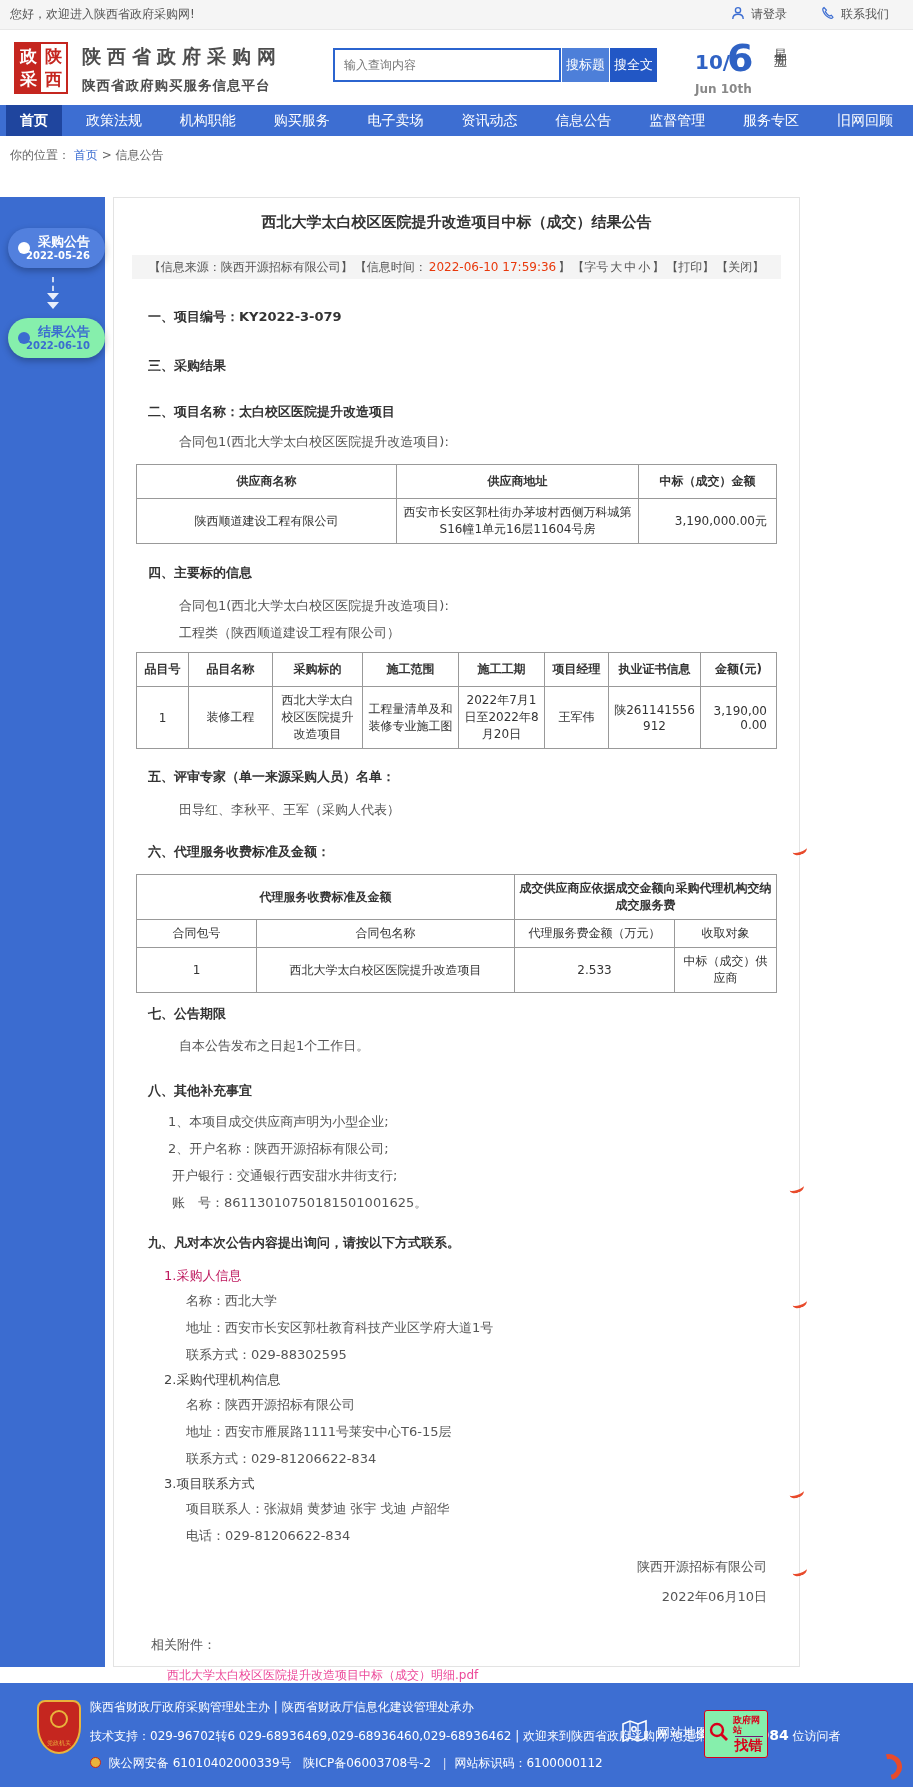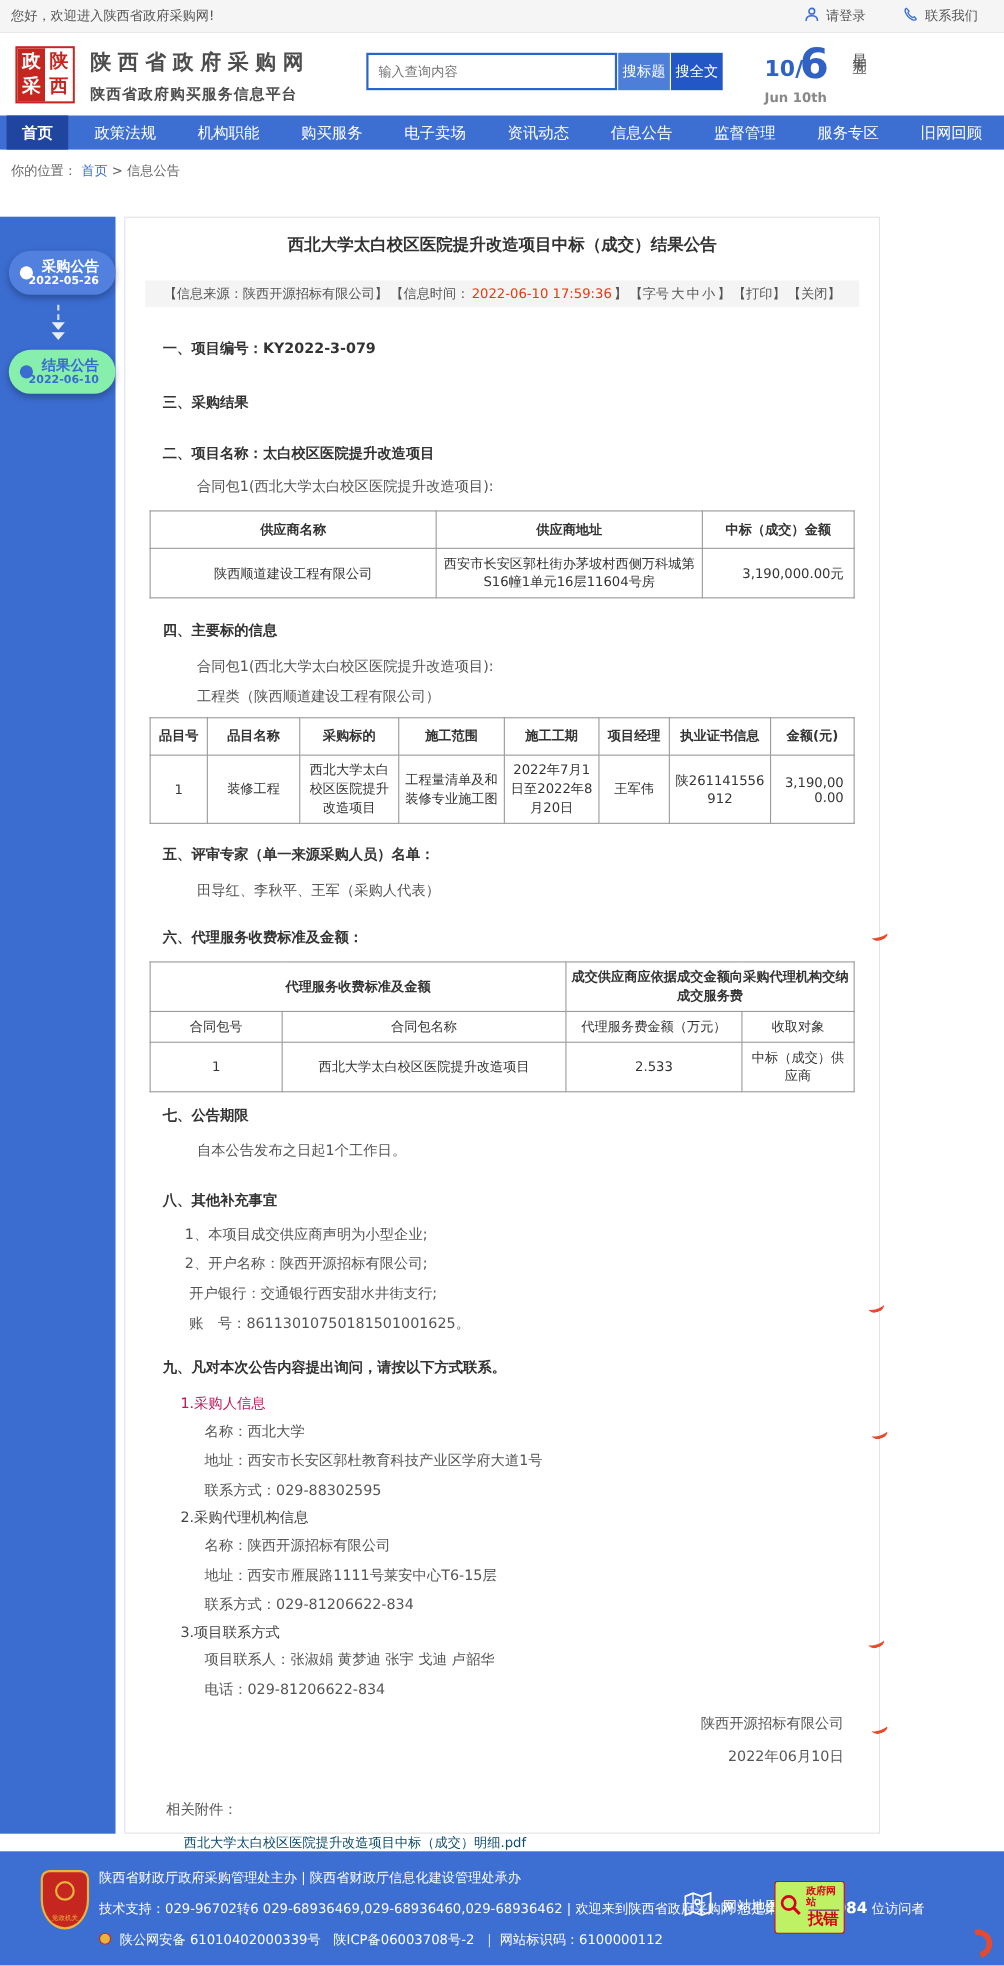--- a/index.html
+++ b/index.html
@@ -77,39 +77,39 @@
   .sec { margin-left:34px; font-size:13px; font-weight:bold; color:#333; }
   .para { margin-left:65px; font-size:13px; color:#555; }
   .t-wrap { margin-left:22px; width:640px; }
   table { border-collapse:collapse; width:640px; table-layout:fixed; }
   th, td { border:1px solid #999; font-size:12px; color:#333; text-align:center; padding:5px 4px;
            word-break:break-all; }
   th { font-weight:bold; height:34px; }
   .num-r { text-align:right; padding-right:9px; }
   .sig { text-align:right; margin-right:32px; font-size:13px; color:#555; }
   .attach-label { margin-left:37px; font-size:13px; color:#555; }
-  .attach-link { display:block; margin-left:53px; font-size:12px; color:#0c4a6e; cursor:pointer;
+  .attach-link { display:block; margin-left:53px; font-size:12px; color:#ec4899; cursor:pointer;
                  text-decoration:none; }
 
   
   .footer { position:absolute; left:0; top:1683px; width:913px; height:104px; background:#3d6ed2;
             color:#fff; }
   .emblem { position:absolute; left:37px; top:17px; width:44px; height:54px; background:#c5261f;
             border:2px solid #e9b43c; border-radius:8px 8px 50% 50%; }
   .emblem-core { position:absolute; left:11px; top:8px; width:18px; height:18px; border-radius:50%;
                  border:2px solid #e9b43c; }
   .emblem-txt { position:absolute; left:0; right:0; bottom:4px; text-align:center; font-size:6px;
                 color:#e9b43c; }
   .f-line { position:absolute; left:90px; font-size:12px; white-space:nowrap; }
   .f-count { font-weight:bold; font-size:14px; }
   .f-badge { display:inline-block; width:11px; height:11px; border-radius:50%; background:#e9b43c;
              border:1px solid #c5261f; vertical-align:-1px; margin-right:4px; }
   .sitemap { position:absolute; left:622px; top:36px; display:flex; align-items:center; gap:9px;
              font-size:13px; cursor:pointer; }
-  .find-error { position:absolute; left:704px; top:27px; width:64px; height:48px; background:#bef264;
+  .find-error { position:absolute; left:704px; top:27px; width:64px; height:48px; background:#86efac;
                 border:1px solid #d9001b; border-radius:3px; display:flex; align-items:center;
                 padding:2px 3px; gap:3px; cursor:pointer; }
   .fe-txt { display:flex; flex-direction:column; align-items:center; line-height:1.15; }
   .fe-t1 { color:#d9001b; font-size:9px; font-weight:bold; }
   .fe-t2 { color:#d9001b; font-size:14px; font-weight:bold; border-top:1px solid #701a75; }
 
   .deco { position:absolute; width:15px; height:10px; border-bottom:3px solid #e84b2c;
           border-radius:50%; transform:rotate(-18deg); }
   .deco-s { position:absolute; left:876px; top:1754px; width:26px; height:26px; border:5px solid #e84b2c;
             border-radius:50%; border-left-color:transparent; border-bottom-color:transparent;

